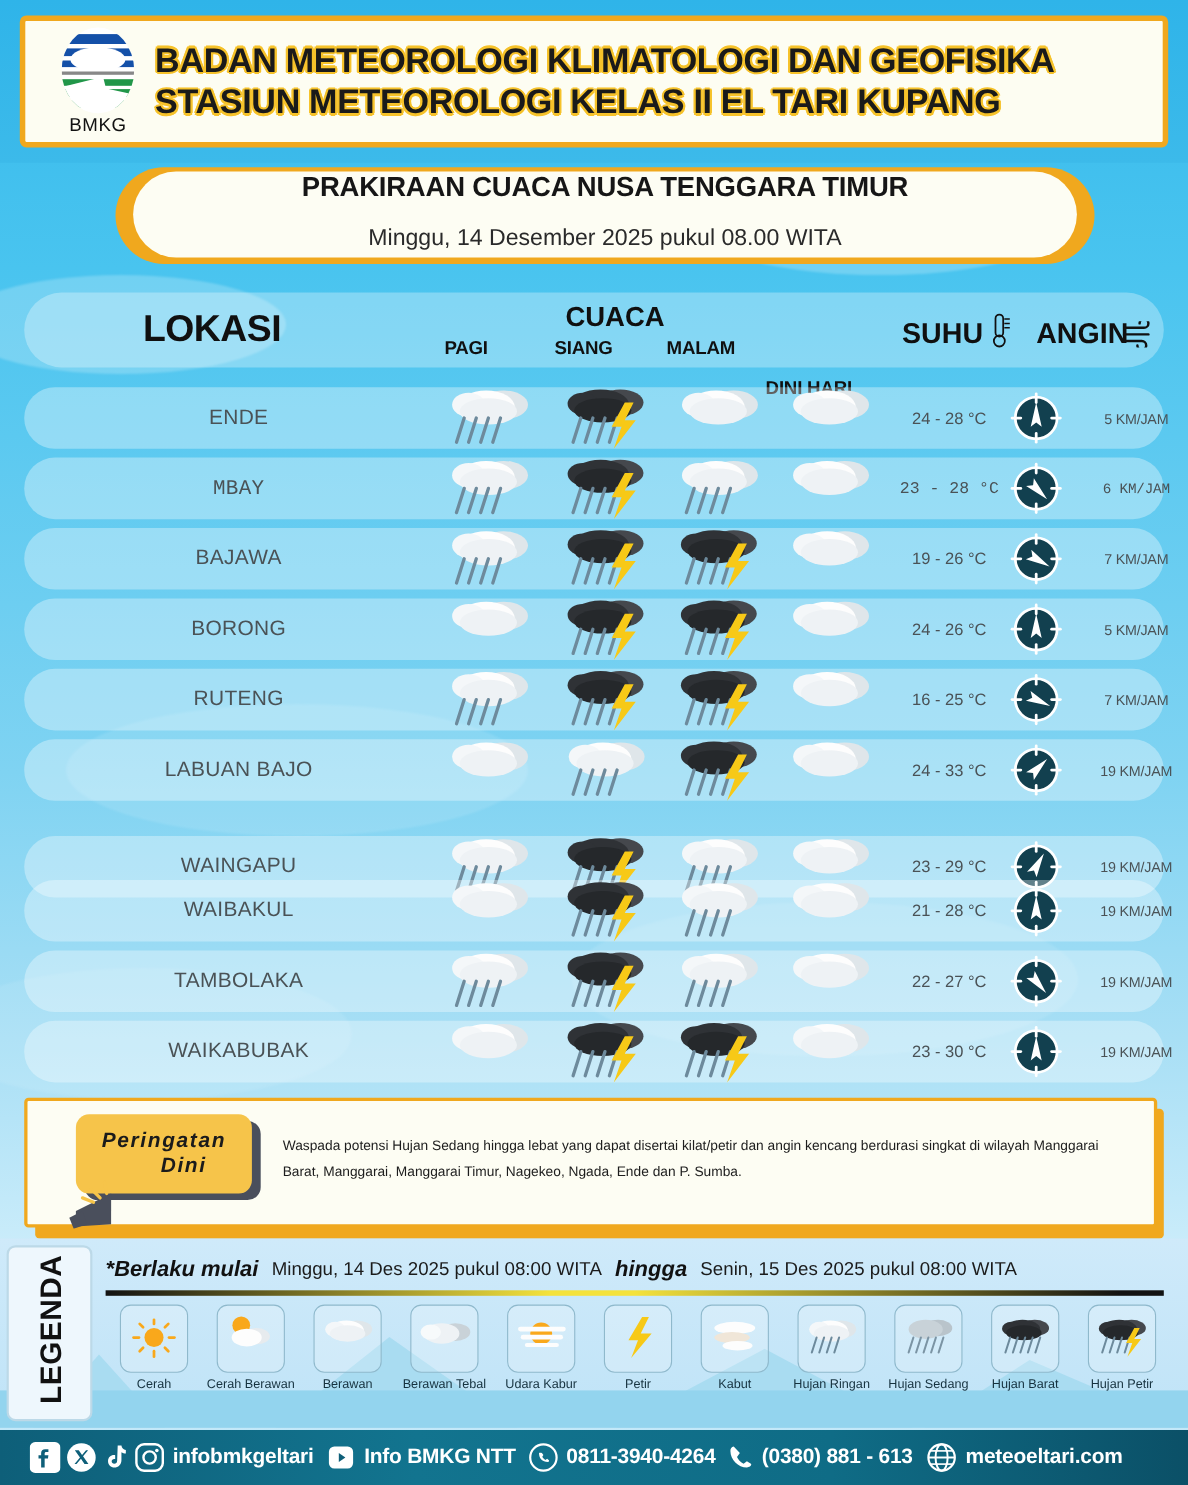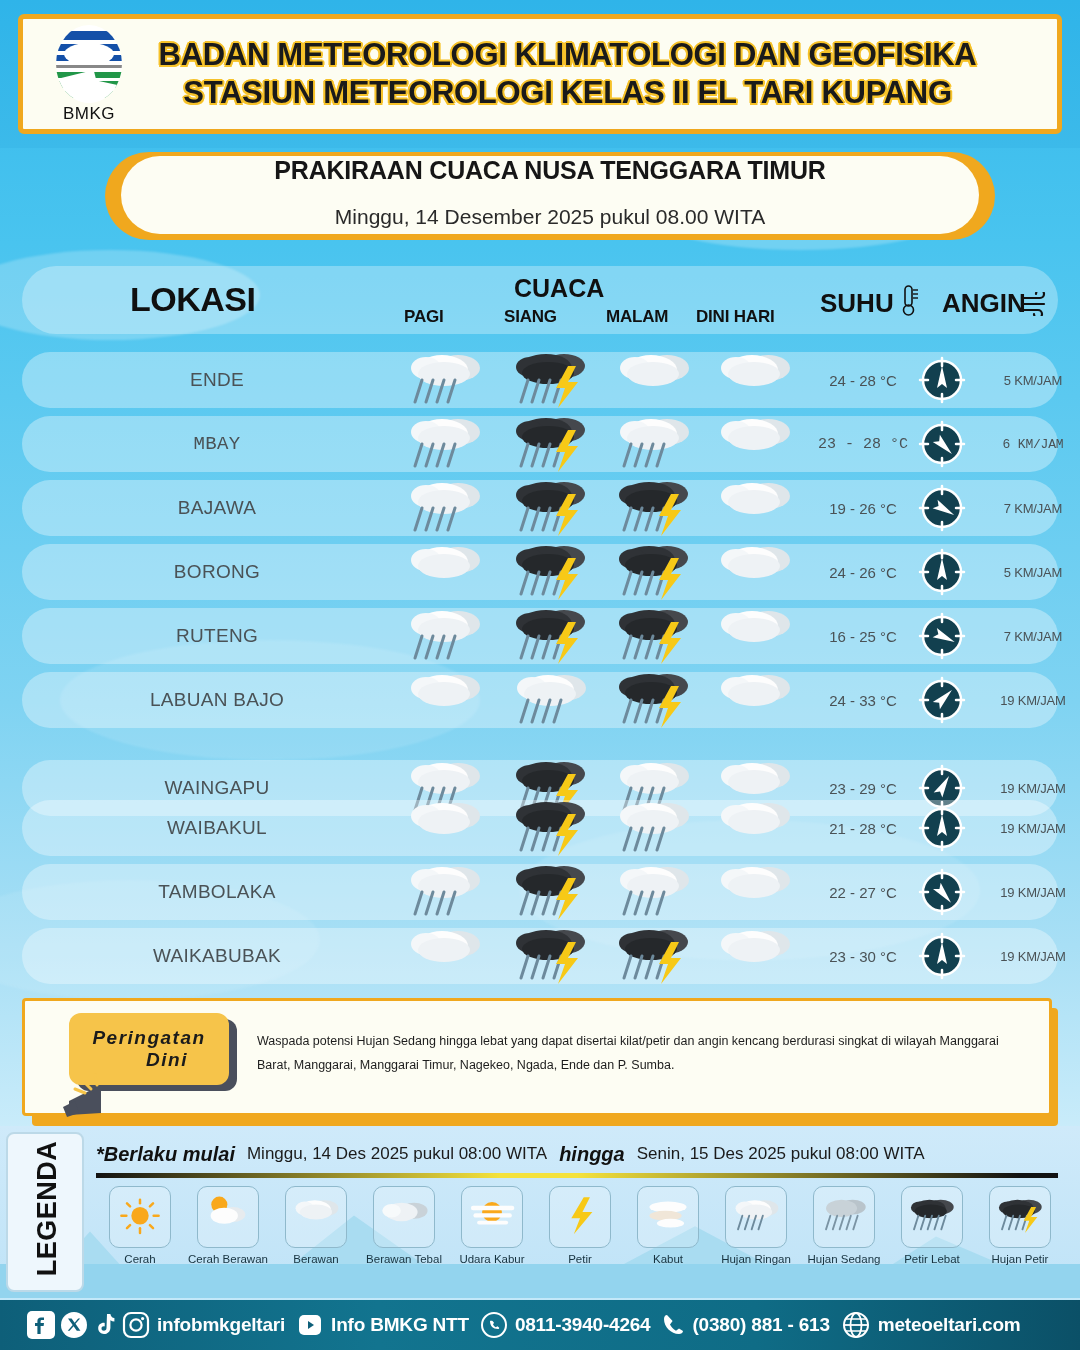--- a/index.html
+++ b/index.html
@@ -26,21 +26,21 @@
     position: absolute; left: 18px; top: 14px; width: 1044px; height: 120px;
     background: #fdfdf2; border: 5px solid #f0a81e; border-radius: 6px;
     display: flex; align-items: center;
   }
   .logo { width: 118px; display:flex; flex-direction:column; align-items:center; justify-content:center; padding-left:14px;}
   .logo-mark { width: 66px; height: 78px; position: relative; }
   .logo-oval { position:absolute; inset:0; border-radius:50%; background:#fff; overflow:hidden;}
   .lb { position:absolute; left:0; width:100%; background:#1450a8;}
   .lg { position:absolute; left:0; width:100%; background:#219648;}
   .logo-txt { font-weight: normal; font-size: 17px; letter-spacing:.5px; color:#111; margin-top:1px;}
-  .header-titles { flex:1; text-align:center; padding-right:63px; }
+  .header-titles { flex:1; padding-right:63px; }
   .h-line {
     font-size: 31px; font-weight: bold; letter-spacing: -.3px; color:#1a1a1a;
     line-height: 1.22;
     text-shadow: 2px 0 0 #f6c22a, -2px 0 0 #f6c22a, 0 2px 0 #f6c22a, 0 -2px 0 #f6c22a,
                  1.5px 1.5px 0 #f6c22a, -1.5px 1.5px 0 #f6c22a, 1.5px -1.5px 0 #f6c22a, -1.5px -1.5px 0 #f6c22a;
   }
 
   
   .sub-wrap { position:absolute; left:105px; top:152px; width:890px; height:88px; }
   .sub-outer { position:absolute; inset:0; background:#f0a81e; border-radius:44px; }
@@ -172,21 +172,21 @@
       <div class="sub-t2">Minggu, 14 Desember 2025 pukul 08.00 WITA</div>
     </div>
   </div>
 
   <div class="thead">
     <div class="th-lokasi">LOKASI</div>
     <div class="th-cuaca">CUACA</div>
     <div class="th-sub" style="left:382px;">PAGI</div>
     <div class="th-sub" style="left:482px;">SIANG</div>
     <div class="th-sub" style="left:584px;">MALAM</div>
-    <div class="th-sub" style="left:674px;">DINI HARI</div>
+    <div class="th-sub" style="left:674px;margin-top:36px;">DINI HARI</div>
     <div class="th-suhu">SUHU</div>
     <div class="th-thermo">
       <svg width="22" height="34" viewBox="0 0 22 34">
           <rect x="7" y="2" width="7" height="20" rx="3.5" fill="none" stroke="#111" stroke-width="1.6"></rect>
           <circle cx="10.5" cy="26" r="5" fill="none" stroke="#111" stroke-width="1.6"></circle>
           <line x1="15" y1="6" x2="20" y2="6" stroke="#111" stroke-width="1.4"></line>
           <line x1="15" y1="10" x2="20" y2="10" stroke="#111" stroke-width="1.4"></line>
           <line x1="15" y1="14" x2="20" y2="14" stroke="#111" stroke-width="1.4"></line>
         </svg>
     </div>
@@ -892,21 +892,21 @@
     <ellipse cx="44" cy="24" rx="26" ry="14" fill="#2f3236"></ellipse>
     <ellipse cx="28" cy="23" rx="14" ry="10" fill="#2f3236"></ellipse>
     <ellipse cx="46" cy="29" rx="26" ry="11" fill="#25282b"></ellipse>
               <line x1="26" y1="36" x2="19" y2="58" stroke="#6d8a9c" stroke-width="3" stroke-linecap="round" opacity="1"></line>
               <line x1="37" y1="36" x2="30" y2="58" stroke="#6d8a9c" stroke-width="3" stroke-linecap="round" opacity="1"></line>
               <line x1="48" y1="36" x2="41" y2="58" stroke="#6d8a9c" stroke-width="3" stroke-linecap="round" opacity="1"></line>
               <line x1="59" y1="36" x2="52" y2="58" stroke="#6d8a9c" stroke-width="3" stroke-linecap="round" opacity="1"></line>
               <line x1="70" y1="36" x2="63" y2="58" stroke="#6d8a9c" stroke-width="3" stroke-linecap="round" opacity="1"></line>
             </svg></div>
      </div>
-     <div class="leg-lbl">Petir Lebat</div>
+     <div class="leg-lbl">Hujan Barat</div>
       </div>
       <div class="leg-item">
         <div class="leg-box">
        <div style="transform:scale(.62);"><svg width="96" height="72" viewBox="0 0 96 72">
     <ellipse cx="62" cy="22" rx="21" ry="12" fill="#45484d"></ellipse>
     <ellipse cx="44" cy="24" rx="26" ry="14" fill="#2f3236"></ellipse>
     <ellipse cx="28" cy="23" rx="14" ry="10" fill="#2f3236"></ellipse>
     <ellipse cx="46" cy="29" rx="26" ry="11" fill="#25282b"></ellipse>
               <line x1="26" y1="36" x2="19" y2="58" stroke="#6d8a9c" stroke-width="3" stroke-linecap="round" opacity="1"></line>
               <line x1="37" y1="36" x2="30" y2="58" stroke="#6d8a9c" stroke-width="3" stroke-linecap="round" opacity="1"></line>

